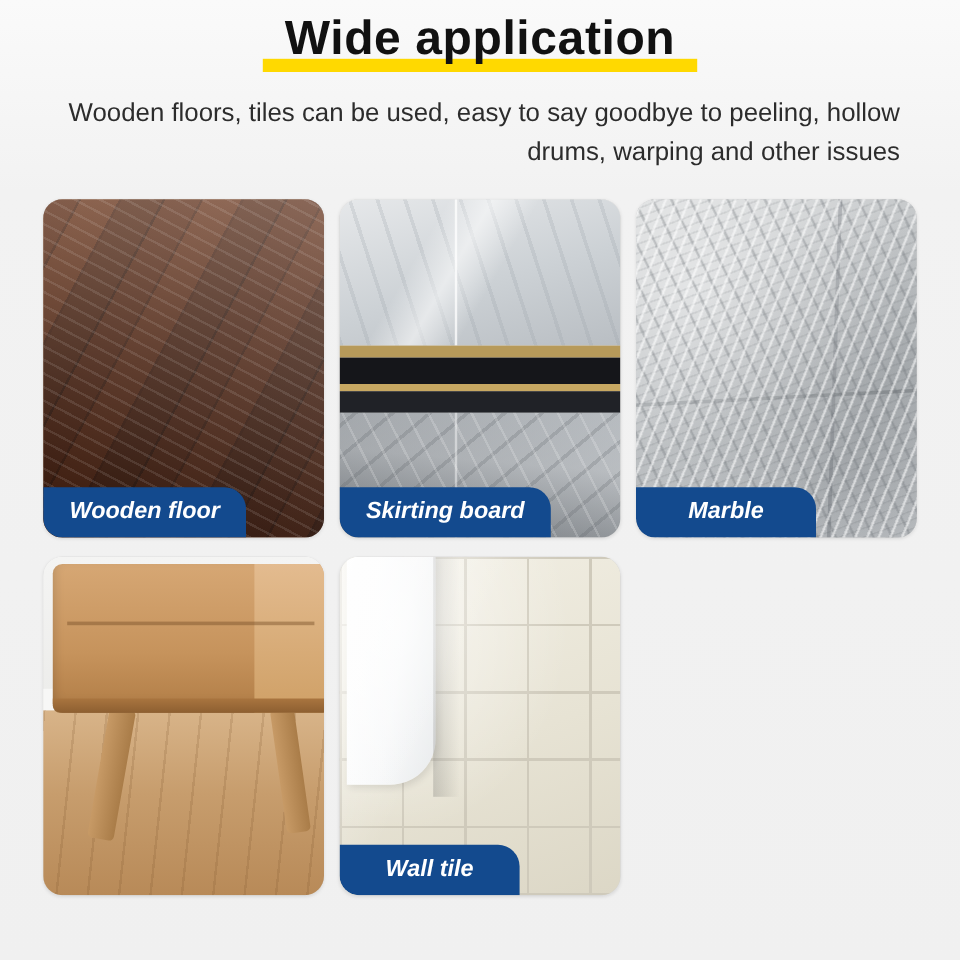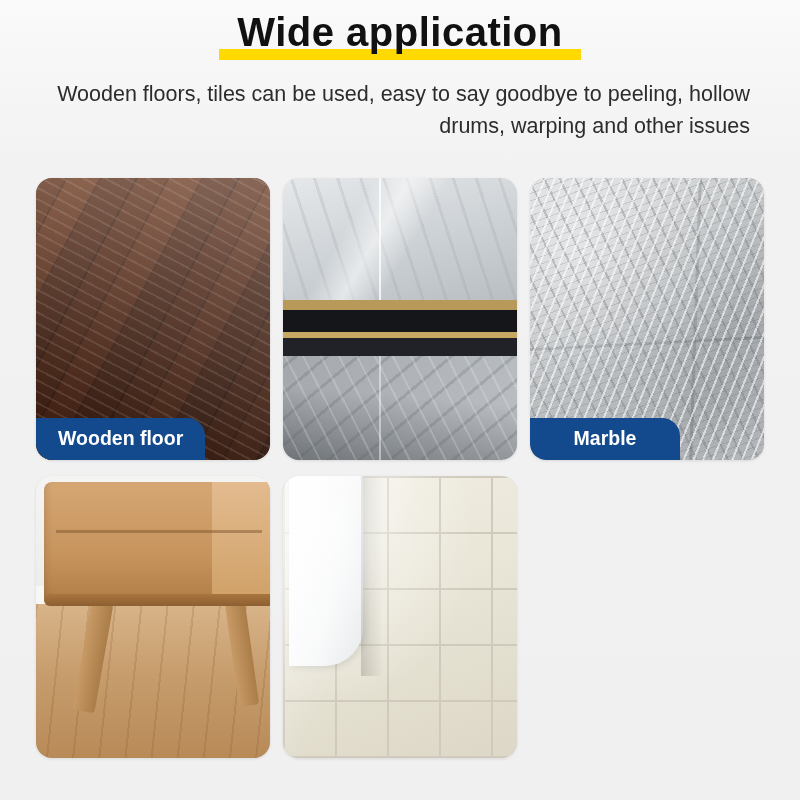--- a/index.html
+++ b/index.html
@@ -53,26 +53,27 @@
     font-size: 21.5px;
     line-height: 32px;
     color: #2c2c2c;
     padding: 0 50px;
     text-align: right;
   }
 
   
   .grid {
     position: absolute;
-    top: 178px;
+    top: 166px;
     left: 36px;
     width: 728px;
     display: flex;
     flex-wrap: wrap;
     gap: 16px 13px;
+    font-style: italic;
   }
   .card {
     position: relative;
     width: 234px;
     height: 282px;
     border-radius: 16px;
     overflow: hidden;
     box-shadow: 0 1px 3px rgba(0,0,0,0.10);
     background: #cfcfcf;
   }
@@ -284,20 +285,21 @@
       <div class="card-img tex-skirting">
         <div class="sk-top"></div>
         <div class="sk-corner"></div>
         <div class="sk-band1"></div>
         <div class="sk-band2"></div>
         <div class="sk-band3"></div>
         <div class="sk-band4"></div>
         <div class="sk-bottom"></div>
         <div class="sk-corner2"></div>
       </div>
+      <div class="card-label">Skirting board</div>
     </div>
 
     <div class="card">
       <div class="card-img tex-marble">
         <div class="marble-grout1"></div>
         <div class="marble-grout2"></div>
       </div>
       <div class="card-label">Marble</div>
     </div>
 
@@ -313,16 +315,17 @@
         <div class="fn-cab-line"></div>
         <div class="fn-cab-edge"></div>
       </div>
     </div>
 
     <div class="card">
       <div class="card-img tex-walltile">
         <div class="wt-column"></div>
         <div class="wt-shadow"></div>
       </div>
+      <div class="card-label">Wall tile</div>
     </div>
 
   </div>
 </div>
 
 </body></html>

